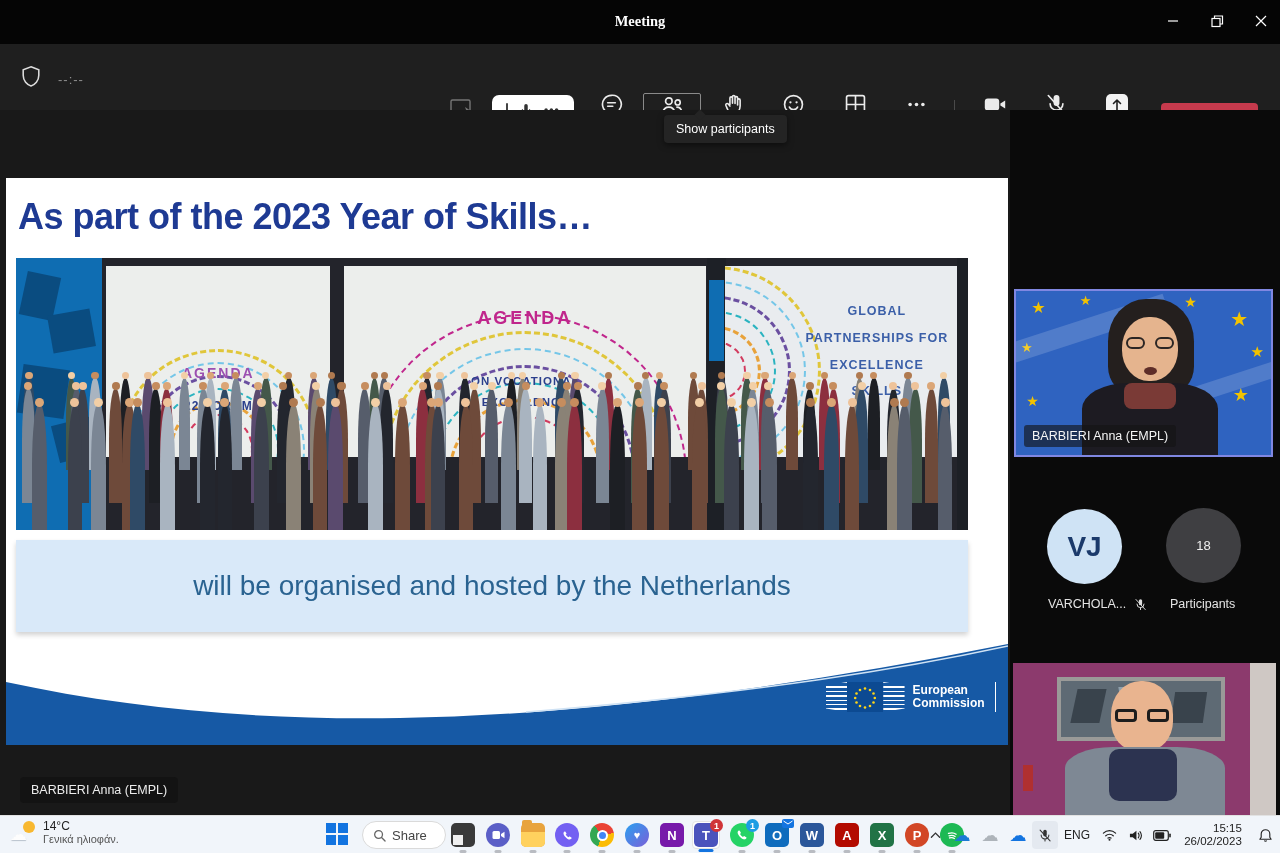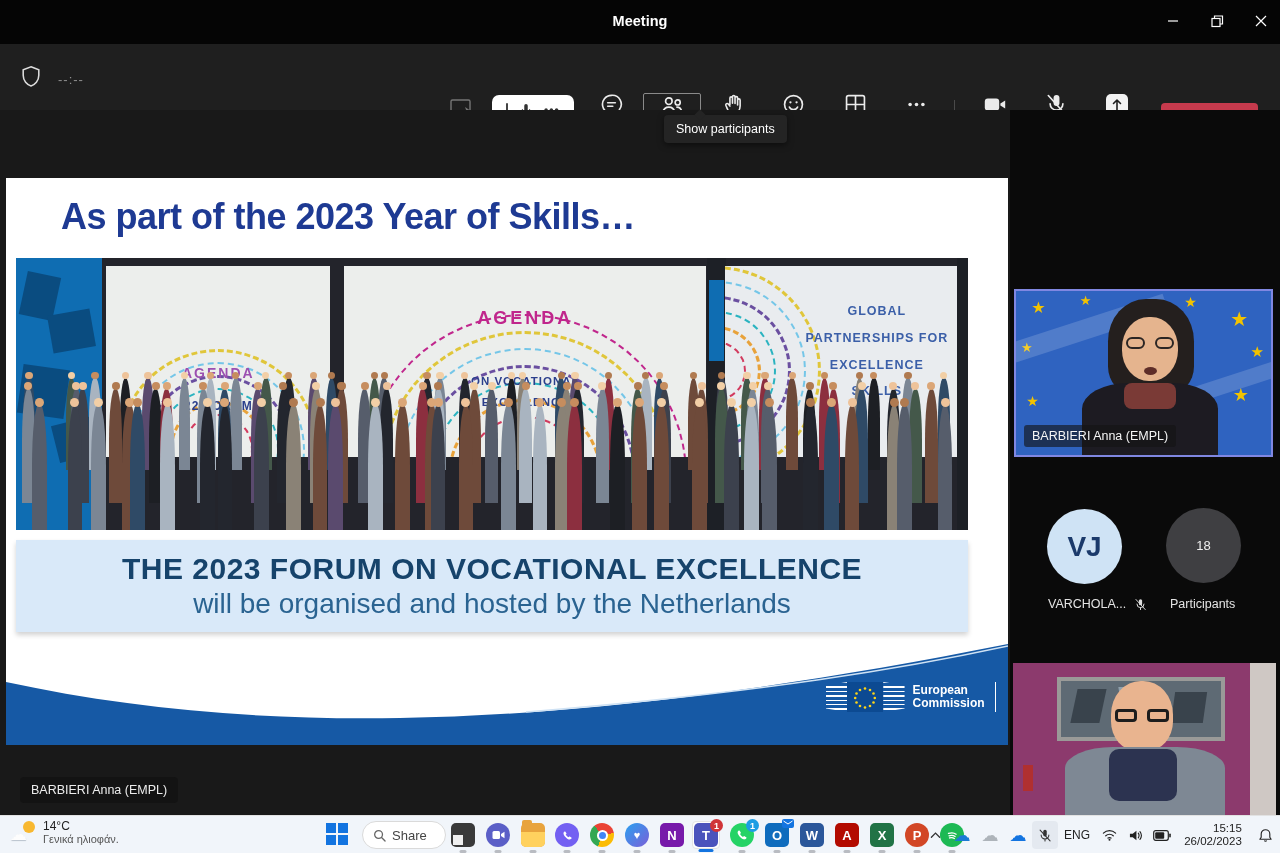--- a/index.html
+++ b/index.html
@@ -1,21 +1,21 @@
 <!DOCTYPE html>
 <html><head>
 <meta charset="utf-8">
 <style>
   * { box-sizing: border-box; margin: 0; padding: 0; }
   html,body { width:1280px; height:853px; overflow:hidden; background:#000;
     font-family:"Liberation Sans", sans-serif; }
   #root { position:relative; width:1280px; height:853px; }
 
   
-  .titlebar { position:absolute; left:0; top:0; width:1280px; height:44px; background:#050505; }
+  .titlebar { position:absolute; left:0; top:0; width:1280px; height:44px; background:#050505;font-family:Liberation Serif, serif; }
   .titlebar .title { position:absolute; left:0; right:0; top:13px; text-align:center;
     color:#fff; font-size:14.5px; font-weight:600; }
   .wbtn { position:absolute; top:6px; width:34px; height:30px; display:flex; align-items:center;
     justify-content:center; cursor:pointer; }
   .wbtn.min { left:1156px; } .wbtn.max { left:1200px; } .wbtn.close { left:1244px; }
 
   
   .toolbar { position:absolute; left:0; top:44px; width:1280px; height:66px; background:#1f1f1f; }
   .shield { position:absolute; left:20px; top:21px; }
   .timer { position:absolute; left:58px; top:28px; color:#8f8f8f; font-size:13px; letter-spacing:1px; }
@@ -41,21 +41,21 @@
     border-radius:4px; color:#fff; font-size:12.5px; display:flex; align-items:center;
     padding:0 12px; z-index:60; box-shadow:0 2px 6px rgba(0,0,0,.5); }
   .tooltip:before { content:""; position:absolute; left:32px; top:-4px; width:8px; height:8px;
     background:#242424; transform:rotate(45deg); }
 
   
   .stage { position:absolute; left:0; top:110px; width:1010px; height:705px; background:#191919; }
   .sidebarbg { position:absolute; left:1010px; top:110px; width:270px; height:705px; background:#0a0a0a; }
   .slide { position:absolute; left:6px; top:68px; width:1002px; height:567px; background:#ffffff; overflow:hidden; }
   .slide-title { position:absolute; left:12px; top:18px; font-size:36px; font-weight:800;
-    color:#1e3a93; letter-spacing:-0.5px;margin-left:43px; }
+    color:#1e3a93; letter-spacing:-0.5px; }
 
   .photo { position:absolute; left:10px; top:80px; width:952px; height:272px; background:#23242b; overflow:hidden; }
   .p-left { position:absolute; left:0; top:0; width:9%; height:100%; background:#0f6db2; overflow:hidden; }
   .p-left i { position:absolute; background:#0a4c80; }
   .screen { position:absolute; top:3%; height:70%; background:#eceeec; overflow:hidden; }
   .screenA { left:9.5%; width:23.5%; }
   .screenB { left:34.5%; width:38%; }
   .screenC { left:74.5%; width:24.5%; background:#e9ecef; }
   .arcs { position:absolute; width:0; height:0; }
   .ring { position:absolute; left:50%; top:50%; transform:translate(-50%,-50%);
@@ -679,21 +679,20 @@
             <span class="person" style="left:92.56435933454443%;bottom:-4%;height:50%;width:14.560000000000002px;background:#565d6b;z-index:6">
               <i style="width:9.0272px;height:9.0272px;top:-7.280000000000001px;background:#b07a50"></i>
             </span>
             <span class="person" style="left:96.83410243618046%;bottom:-4%;height:50%;width:14.560000000000002px;background:#565d6b;z-index:6">
               <i style="width:9.0272px;height:9.0272px;top:-7.280000000000001px;background:#eec39a"></i>
             </span>
           </div>
       </div>
 
       <div class="banner">
-        <div class="l1">THE 2023 FORUM ON VOCATIONAL EXCELLENCE</div>
         <div class="l2">will be organised and hosted by the Netherlands</div>
       </div>
 
       <svg class="wave" viewBox="0 0 1002 115" preserveAspectRatio="none">
         <path d="M0,52 C260,108 560,102 1002,14 L1002,115 L0,115 Z" fill="#1659a5"></path>
         <path d="M520,82 C760,62 900,38 1002,16" fill="none" stroke="#cfe2f4" stroke-width="1.6"></path>
       </svg>
 
       <div class="eclogo">
         <span class="lines l"></span>

